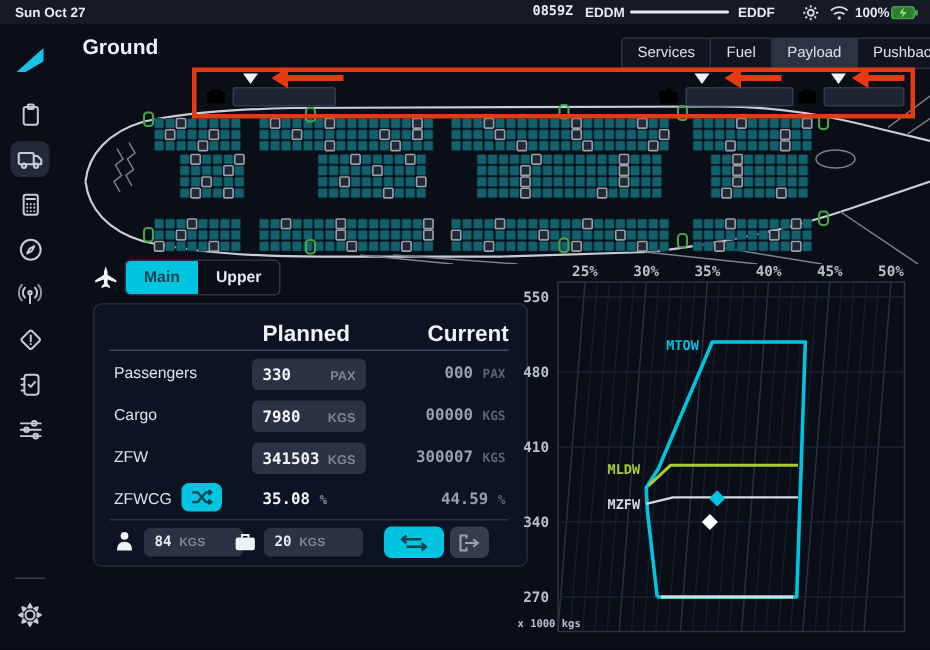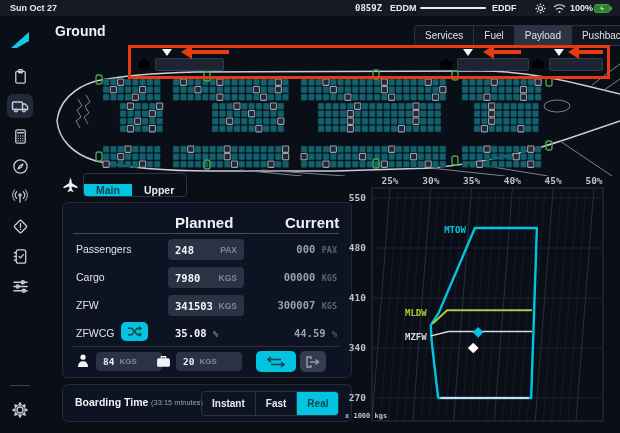--- a/index.html
+++ b/index.html
@@ -25,21 +25,21 @@
   
   #seatmap{left:50px;top:44px;}
   
   #anno-box{left:128px;top:45px;width:476px;height:28px;border:3px solid #e83a10;z-index:30;}
   .anno-chip{position:absolute;height:11px;background:#1d2432;border:1px solid #323b4c;border-radius:2px;}
   .anno-tri{position:absolute;width:0;height:0;border-left:5px solid transparent;border-right:5px solid transparent;border-top:7px solid #f2f4f7;}
   .anno-arrow{position:absolute;height:4px;background:#e83a10;}
   .anno-arrow::before{content:"";position:absolute;left:-10px;top:-5px;width:0;height:0;
     border-top:7px solid transparent;border-bottom:7px solid transparent;border-right:11px solid #e83a10;}
   
-  #deck-toggle{left:83px;top:173px;height:22px;display:flex;border:1px solid #2b3343;border-radius:4px;overflow:hidden;align-items:flex-end;}
+  #deck-toggle{left:83px;top:173px;height:22px;display:flex;border:1px solid #2b3343;border-radius:4px;overflow:hidden;}
   .deck-btn{padding:0 12px;display:flex;align-items:center;font-size:10.5px;font-weight:bold;color:#e6eaef;}
   .deck-btn.active{background:#00c4e0;color:#14424d;}
   
   .panel{background:#0d1322;border:1px solid #242b3a;border-radius:6px;}
   #load-panel{left:62px;top:202px;width:288px;height:174px;}
   #board-panel{left:62px;top:384px;width:288px;height:36px;}
   .col-head{position:absolute;top:11px;font-size:15px;font-weight:bold;color:#eef1f5;}
   #head-rule{position:absolute;left:10px;top:30px;width:266px;height:1px;background:#434c5e;}
   .row-label{position:absolute;left:13px;font-size:10.5px;color:#dfe4ea;}
   .chip{position:absolute;left:105px;width:76px;height:21px;background:#2a3243;border-radius:4px;display:flex;align-items:center;justify-content:space-between;padding:0 7px;box-sizing:border-box;}
@@ -762,21 +762,21 @@
     <div class="deck-btn">Upper</div>
   </div>
 
   <div id="load-panel" class="abs panel">
     <span class="col-head" style="left:112px">Planned</span>
     <span class="col-head" style="left:222px">Current</span>
     <div id="head-rule"></div>
 
     <span class="row-label" style="top:40px">Passengers</span>
     <div class="chip" style="top:36px">
-      <span class="val mono">248</span>
+      <span class="val mono">330</span>
         <span class="unit">PAX</span>
     </div>
     <div class="cur mono" style="top:40px">
       <span>000</span> <span class="unit">PAX</span>
     </div>
 
     <span class="row-label" style="top:68px">Cargo</span>
     <div class="chip" style="top:64px">
       <span class="val mono">7980</span>
         <span class="unit">KGS</span>
@@ -838,29 +838,20 @@
     </div>
     <div class="grey-btn" style="left:237px;top:148px;width:26px;height:21px">
       <svg width="14" height="12" viewBox="0 0 14 12" stroke="#9aa3b1" fill="none" stroke-width="1.4">
         <path d="M5,3 V1 H1 V11 H5 V9"></path>
           <path d="M4,6 H12"></path>
           <path d="M9.5,3.5 L12.5,6 L9.5,8.5"></path>
       </svg>
     </div>
   </div>
 
-  <div id="board-panel" class="abs panel">
-    <span id="board-label">Boarding Time</span>
-    <span id="board-sub">(33:15 minutes)</span>
-    <div id="board-btns">
-      <div class="board-btn">Instant</div>
-      <div class="board-btn">Fast</div>
-      <div class="board-btn active">Real</div>
-    </div>
-  </div>
 
   <svg id="chart" class="abs" width="280" height="257" viewBox="340 176 280 257">
       <clipPath id="plotclip">
         <rect x="372" y="188" width="231" height="233"></rect>
       </clipPath>
       <g clip-path="url(#plotclip)">
         <line x1="390" y1="188" x2="372" y2="421" stroke="#27303f" stroke-width="1"></line>
         <line x1="398.16" y1="188" x2="380.16" y2="421" stroke="#151b28" stroke-width="1"></line>
         <line x1="406.32" y1="188" x2="388.32" y2="421" stroke="#151b28" stroke-width="1"></line>
         <line x1="414.48" y1="188" x2="396.48" y2="421" stroke="#151b28" stroke-width="1"></line>

